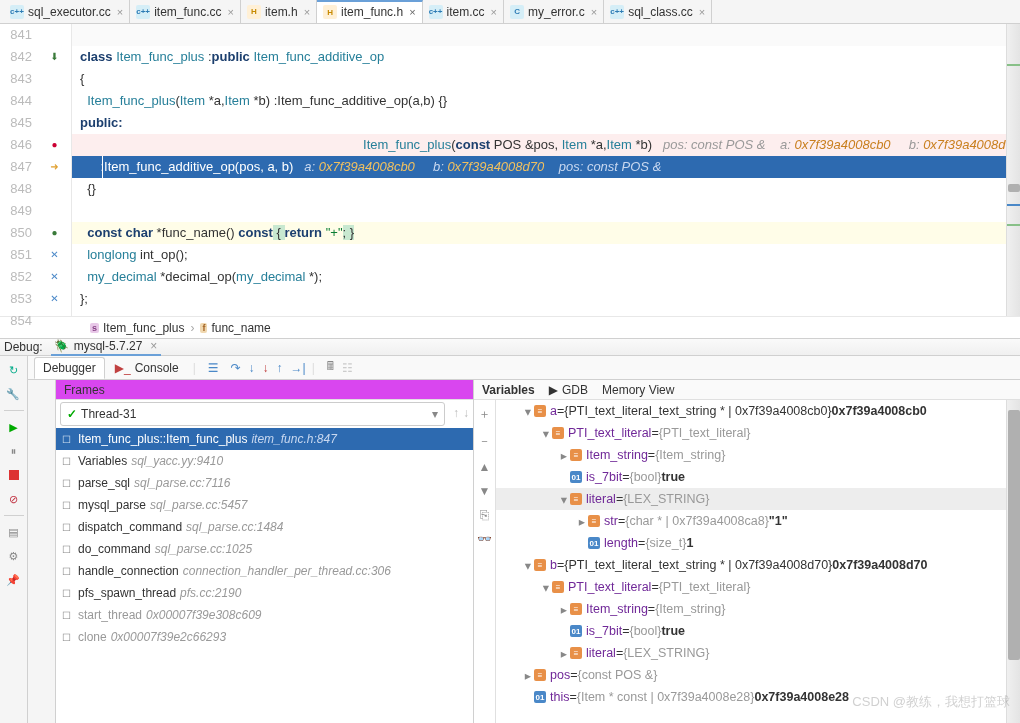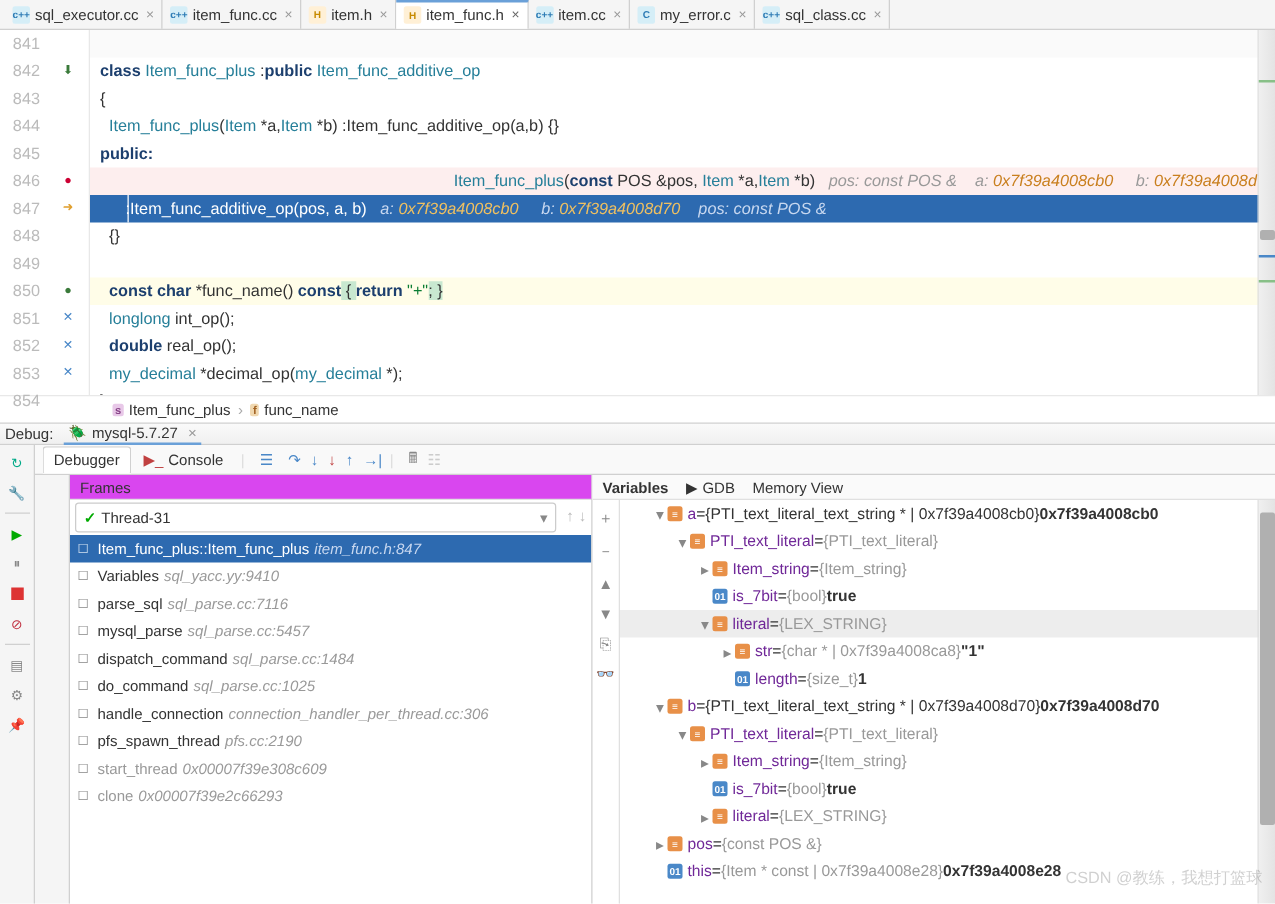--- a/index.html
+++ b/index.html
@@ -182,21 +182,20 @@
     <div class="cln"><span class="kw">class</span><span class="cls"> Item_func_plus </span><span>:</span><span class="kw">public</span><span class="cls"> Item_func_additive_op</span></div>
     <div class="cln">{</div>
     <div class="cln"><span class="cls">  Item_func_plus</span><span>(</span><span class="cls">Item</span><span> *a,</span><span class="cls">Item</span><span> *b) :Item_func_additive_op(a,b) {}</span></div>
     <div class="cln"><span class="kw">public:</span></div>
     <div class="cln l846"><span class="cls">  Item_func_plus</span><span>(</span><span class="kw">const</span><span> POS &amp;pos, </span><span class="cls">Item</span><span> *a,</span><span class="cls">Item</span><span> *b)   </span><span class="com">pos: const POS &amp;    a: </span><span class="addr">0x7f39a4008cb0</span><span class="com">     b: </span><span class="addr">0x7f39a4008d70</span></div>
     <div class="cln l847"><span class="caret"></span><span>    :Item_func_additive_op(pos, a, b)   </span><span class="com2">a: </span><span class="addr2">0x7f39a4008cb0</span><span class="com2">     b: </span><span class="addr2">0x7f39a4008d70</span><span class="com2">    pos: const POS &amp;</span></div>
     <div class="cln">  {}</div>
     <div class="cln"></div>
     <div class="cln l850"><span>  </span><span class="kw">const char</span><span> *func_name() </span><span class="kw">const</span><span class="hl"> { </span><span class="kw">return</span><span> </span><span class="str">"+"</span><span class="hl">; }</span></div>
     <div class="cln"><span>  </span><span class="cls">longlong</span><span> int_op();</span></div>
-    <div class="cln"><span>  </span><span class="kw">double</span><span> real_op();</span></div>
     <div class="cln"><span>  </span><span class="cls">my_decimal</span><span> *decimal_op(</span><span class="cls">my_decimal</span><span> *);</span></div>
     <div class="cln">};</div>
     <div class="scrollbar-v">
       <div class="mark mkg" style="top:40px"></div>
       <div class="mark mkg" style="top:200px"></div>
       <div class="thumb"></div>
       <div class="mark mk1"></div>
     </div>
   </div>
 </div>

